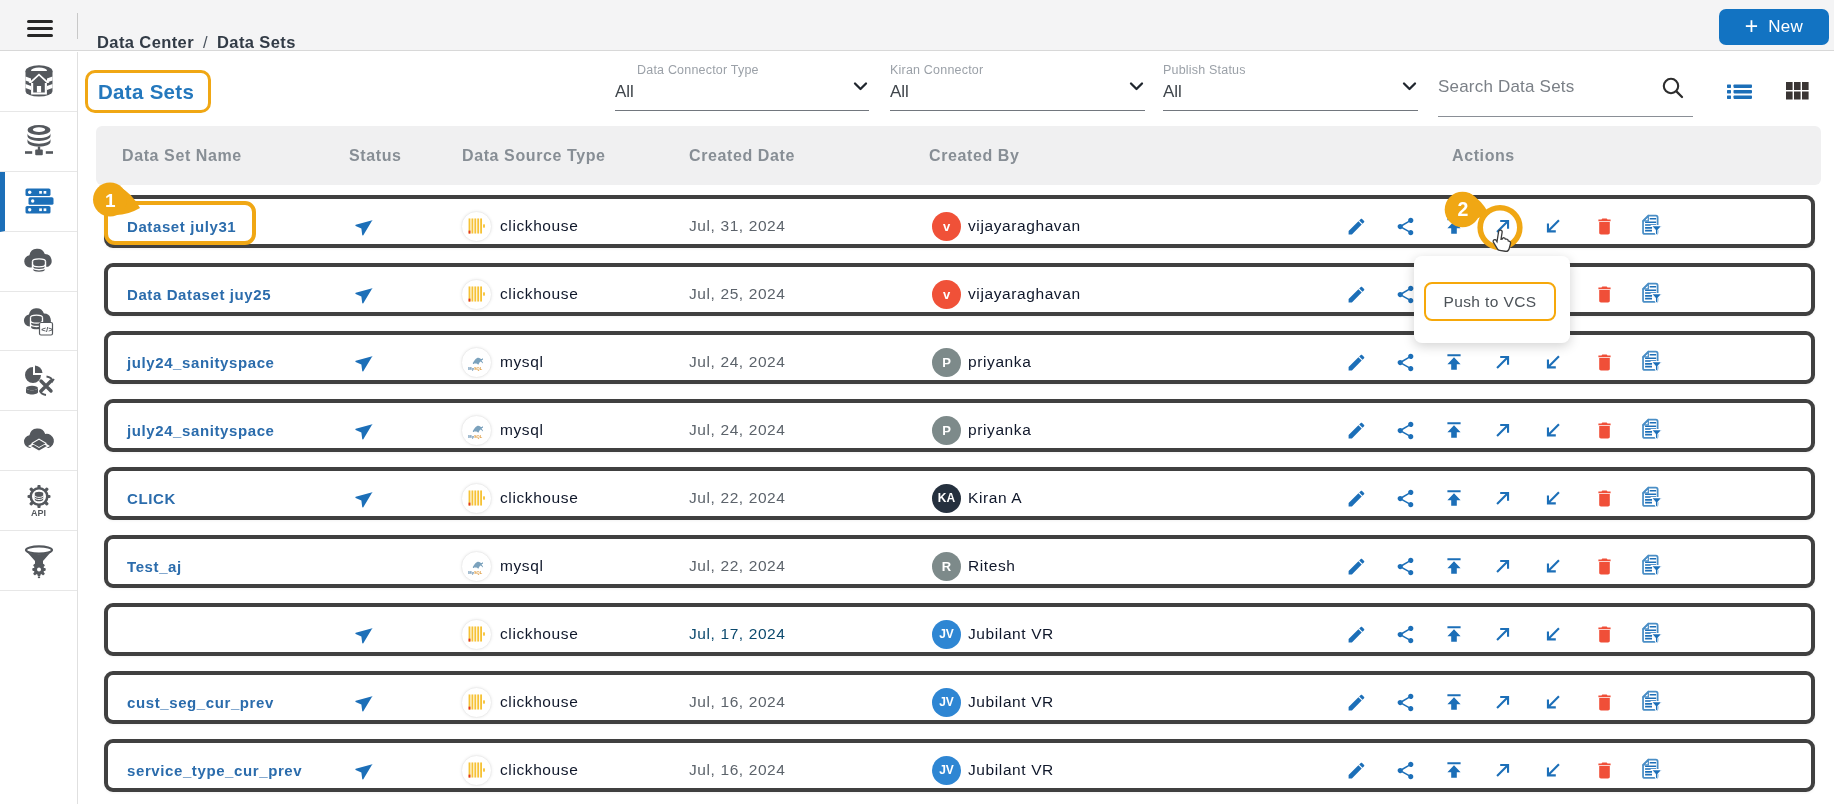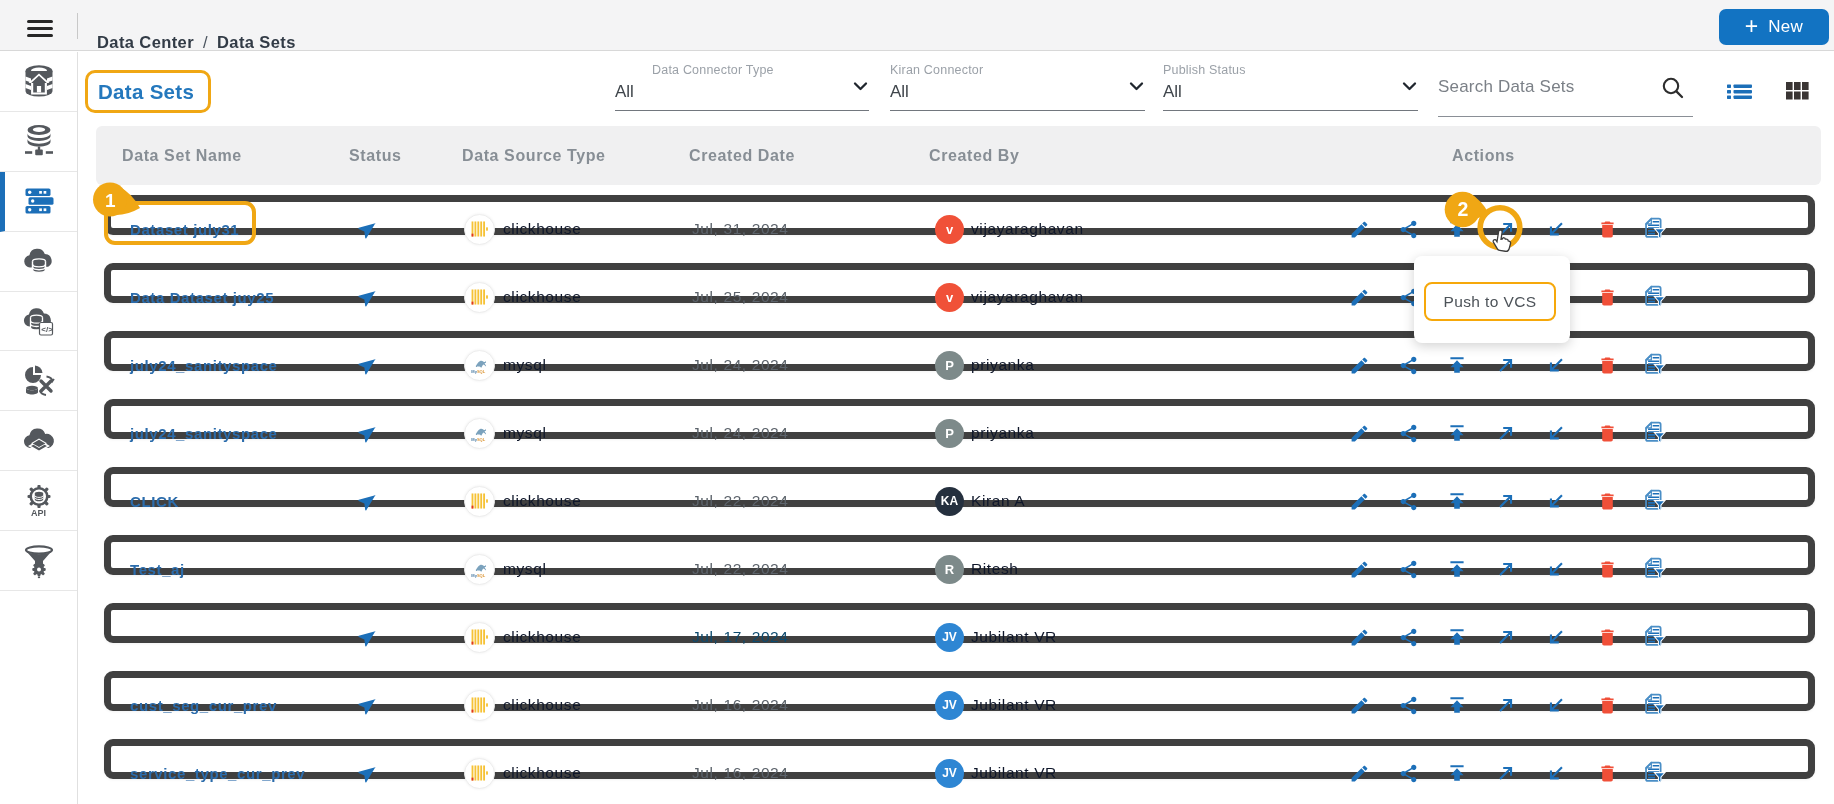--- a/index.html
+++ b/index.html
@@ -3,21 +3,21 @@
 *{margin:0;padding:0;box-sizing:border-box}
 html,body{width:1834px;height:804px;overflow:hidden;background:#fff;
   font-family:"Liberation Sans",sans-serif;-webkit-font-smoothing:antialiased}
 .abs{position:absolute}
 .topbar{position:absolute;left:0;top:0;width:1834px;height:51px;background:#f4f4f5;border-bottom:1px solid #d8d8d8}
 .sidebar{position:absolute;left:0;top:52px;width:78px;height:752px;background:#fff;border-right:1px solid #e0e0e0}
 .scell{position:relative;width:77px;height:59.9px;border-bottom:1px solid #e7e7e7;display:flex;align-items:center;justify-content:center}
 .scell.active{border-left:5px solid #1c6fb8}
 .hdrstrip{position:absolute;left:96px;top:126px;width:1725px;height:59px;background:#f0f0f1;border-radius:6px}
 .hcell{position:absolute;top:0;height:59px;display:flex;align-items:center;font-size:16px;font-weight:bold;color:#878e95;letter-spacing:.6px}
-.rowcard{position:absolute;left:104px;width:1711px;height:40px;background:#fff;border:7px solid #404040;border-radius:9px;box-shadow:0 1px 3px rgba(0,0,0,.05)}
+.rowcard{position:absolute;left:104px;width:1711px;height:53px;background:#fff;border:4px solid #404040;border-radius:9px;box-shadow:0 1px 3px rgba(0,0,0,.05)}
 .rname{position:absolute;left:19px;top:0;height:54px;display:flex;align-items:center;font-size:15px;font-weight:bold;color:#2b6cac;letter-spacing:.6px}
 .cc{position:absolute;top:0;height:54px;display:flex;align-items:center}
 .srccircle{width:31px;height:31px;border-radius:50%;background:#fff;border:1px solid #eee;box-shadow:0 0 3px rgba(0,0,0,.07);display:flex;align-items:center;justify-content:center}
 .gtxt{font-size:15.5px;color:#0f172a;letter-spacing:.6px}
 .avatar{width:29px;height:29px;border-radius:50%;display:flex;align-items:center;justify-content:center;color:#fff;font-weight:bold}
 .aicon{position:absolute;top:0;height:54px;width:24px;display:flex;align-items:center;justify-content:center}
 .flabel{position:absolute;font-size:12.5px;color:#9ba1a8;letter-spacing:.2px}
 .fval{position:absolute;font-size:17px;color:#3f454b}
 .fline{position:absolute;height:1px;background:#72777e}
 </style></head><body>
@@ -147,21 +147,21 @@
           <rect x="12.6" y="29" width="2.8" height="3" rx="0.8" transform="rotate(45 14 30.5)"></rect>
           <rect x="20.6" y="29" width="2.8" height="3" rx="0.8" transform="rotate(-45 22 30.5)"></rect>
         </g>
         <circle cx="18" cy="26.5" r="2" fill="#fff"></circle>
         <rect x="16.9" y="33.5" width="2.2" height="1.6" fill="#54585d"></rect>
       </svg>
     </div>
   </div>
 <div class="abs" style="left:85px;top:70px;width:126px;height:43px;border:3.5px solid #f0a714;border-radius:10px"></div>
 <div class="abs" style="left:98px;top:70px;height:43px;display:flex;align-items:center;font-size:20.5px;font-weight:bold;color:#2478bd;letter-spacing:.3px">Data Sets</div>
-<div class="flabel" style="left:652px;top:63px">Data Connector Type</div>
+<div class="flabel" style="left:637px;top:63px">Data Connector Type</div>
 <div class="fval" style="left:615px;top:82px">All</div>
 <div class="fline" style="left:615px;top:110px;width:254px"></div>
 <div class="abs" style="left:852px;top:78px"><svg width="17" height="17" viewBox="0 0 17 17" style="">
       <path d="M3 5.5 8.5 11 14 5.5" fill="none" stroke="#20262e" stroke-width="2.3" stroke-linecap="round" stroke-linejoin="round"></path>
     </svg></div>
 <div class="flabel" style="left:890px;top:63px">Kiran Connector</div>
 <div class="fval" style="left:890px;top:82px">All</div>
 <div class="fline" style="left:890px;top:110px;width:255px"></div>
 <div class="abs" style="left:1128px;top:78px"><svg width="17" height="17" viewBox="0 0 17 17" style="">
       <path d="M3 5.5 8.5 11 14 5.5" fill="none" stroke="#20262e" stroke-width="2.3" stroke-linecap="round" stroke-linejoin="round"></path>

